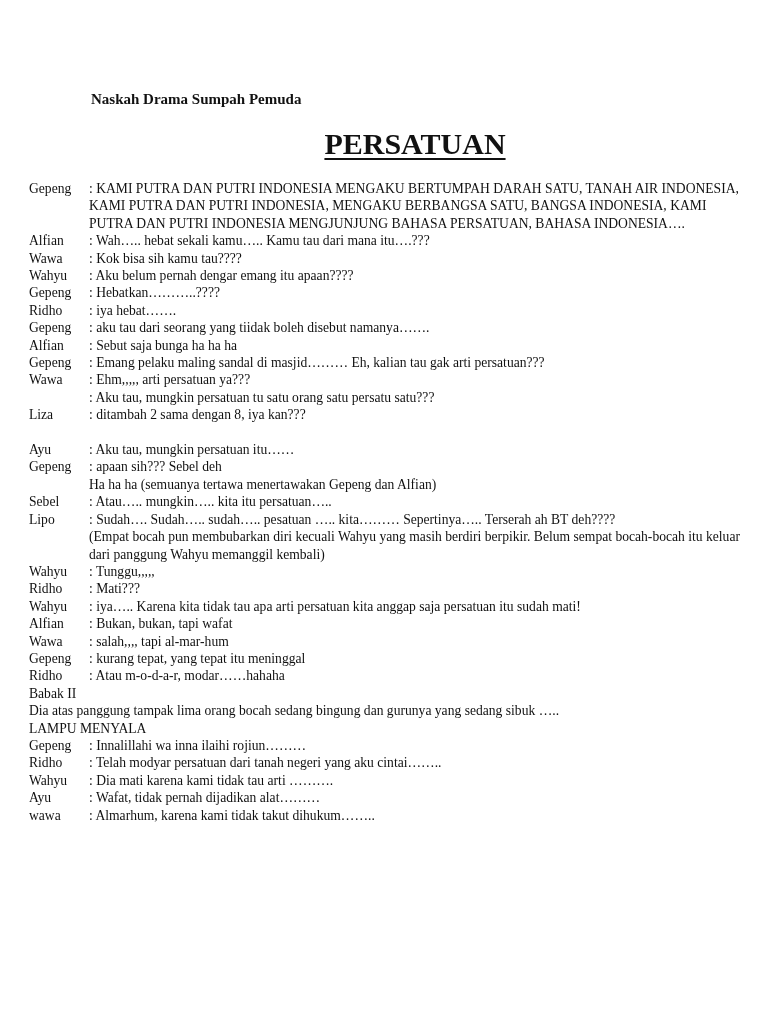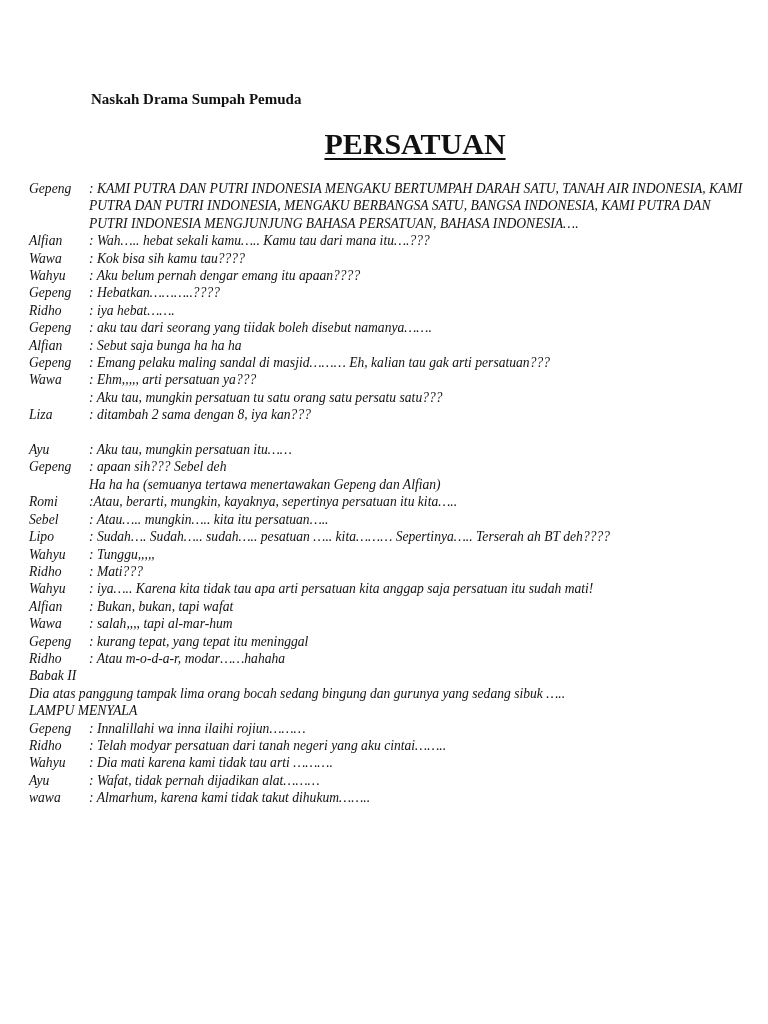--- a/index.html
+++ b/index.html
@@ -12,21 +12,21 @@
     position: absolute; left: 91px; top: 91px;
     font-size: 15px; font-weight: bold;
   }
   .doc-title {
     position: absolute; left: 0; width: 830px; top: 127px; text-align: center;
     font-size: 30px; font-weight: bold; text-decoration: underline;
     text-decoration-thickness: 2px; text-underline-offset: 4px;
   }
   .script {
     position: absolute; left: 29px; top: 180px; width: 720px;
-    font-size: 13.6px; line-height: 17.4px; font-style: italic;
+    font-size: 13.6px; line-height: 17.4px;
   }
   .line { display: flex; }
   .spk { width: 60px; flex: 0 0 60px; }
   .txt { flex: 1; }
   .blank { height: 17.4px; }
 </style>
 </head>
 <body>
 
 <div class="doc-subtitle">Naskah Drama Sumpah Pemuda</div>
@@ -89,30 +89,30 @@
       </div>
       <div class="line">
         <span class="spk">Gepeng</span>
         <span class="txt">: apaan sih??? Sebel deh</span>
       </div>
       <div class="line">
         <span class="spk"></span>
         <span class="txt">Ha ha ha (semuanya tertawa menertawakan Gepeng dan Alfian)</span>
       </div>
       <div class="line">
-        <span class="spk">Romi</span>
-        <span class="txt">:Atau, berarti, mungkin, kayaknya, sepertinya persatuan itu kita…..</span>
-      </div>
-      <div class="line">
         <span class="spk">Sebel</span>
         <span class="txt">: Atau….. mungkin….. kita itu persatuan…..</span>
       </div>
       <div class="line">
         <span class="spk">Lipo</span>
         <span class="txt">: Sudah…. Sudah….. sudah….. pesatuan ….. kita……… Sepertinya….. Terserah ah BT deh????</span>
+      </div>
+      <div class="line">
+        <span class="spk"></span>
+        <span class="txt">(Empat bocah pun membubarkan diri kecuali Wahyu yang masih berdiri berpikir. Belum sempat bocah-bocah itu keluar dari panggung Wahyu memanggil kembali)</span>
       </div>
       <div class="line">
         <span class="spk">Wahyu</span>
         <span class="txt">: Tunggu,,,,,</span>
       </div>
       <div class="line">
         <span class="spk">Ridho</span>
         <span class="txt">: Mati???</span>
       </div>
       <div class="line">

